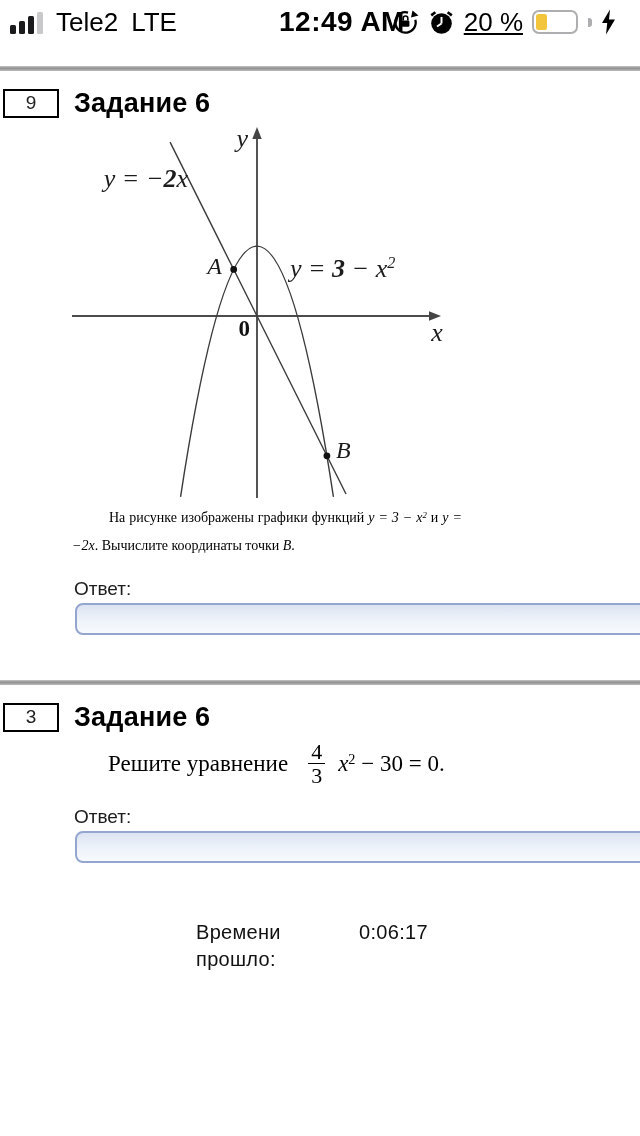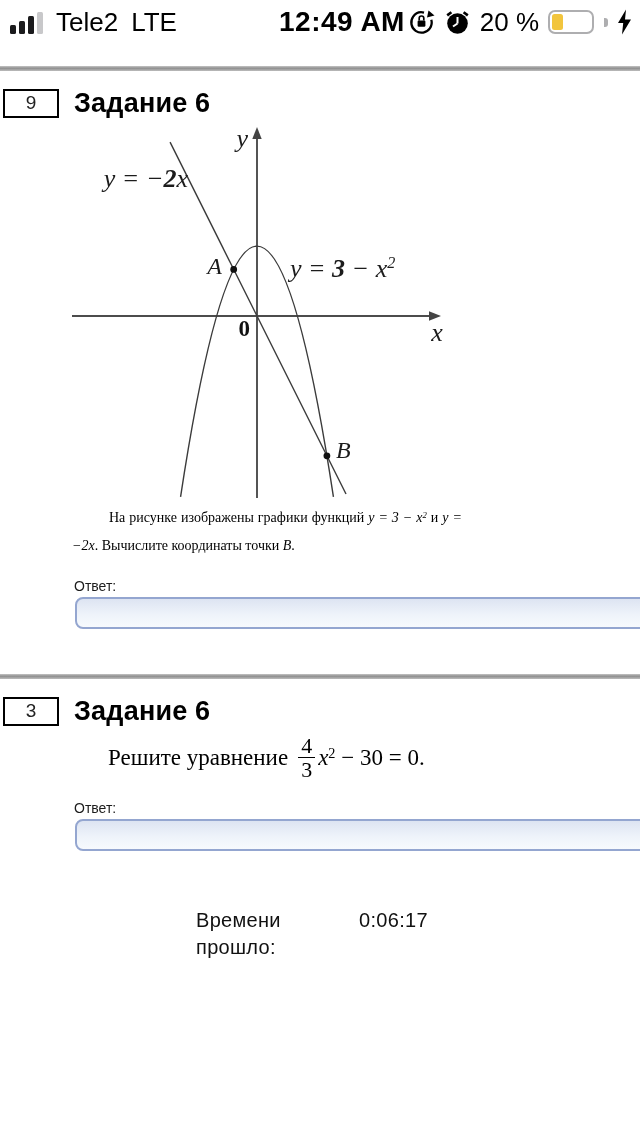--- a/index.html
+++ b/index.html
@@ -1,29 +1,29 @@
 <!DOCTYPE html>
 <html><head>
 <meta charset="utf-8">
 <style>
   * { margin:0; padding:0; box-sizing:border-box; }
   html,body { width:640px; height:1136px; background:#fff; overflow:hidden;
     font-family:"Liberation Sans", sans-serif; color:#000; }
 
   
   .status-bar { position:relative; height:44px; display:flex; align-items:center;
-    padding:0 8px 0 10px; font-size:26px; color:#000; }
+    padding:0 24px 0 10px; font-size:26px; color:#000; }
   .sb-left { display:flex; align-items:center; gap:13px; }
   .signal { display:flex; align-items:flex-end; gap:3px; height:22px; margin-top:2px; }
   .signal span { width:6px; border-radius:1.5px; background:#1b1b1d; display:block; }
   .signal span:nth-child(1){height:9px;} .signal span:nth-child(2){height:13px;}
   .signal span:nth-child(3){height:18px;} .signal span:nth-child(4){height:22px; background:#c8c8ca;}
   .sb-time { position:absolute; left:342px; transform:translateX(-50%);
     font-weight:bold; font-size:28px; letter-spacing:0.5px; }
-  .sb-right { margin-left:auto; display:flex; align-items:center; gap:9px; }
+  .sb-right { margin-left:auto; display:flex; align-items:center; gap:9px;text-decoration:underline; }
   .battery { position:relative; width:46px; height:24px; border:2px solid #aeaeb0;
     border-radius:7px; display:flex; align-items:center; padding:2px; }
   .battery-fill { width:11px; height:16px; border-radius:2.5px; }
   .battery-nub { width:4px; height:9px; background:#aeaeb0;
     border-radius:0 3px 3px 0; margin-left:1px; }
 
   
   .divider { height:5px; margin-top:22px;
     background:linear-gradient(#c4c4c4, #8f8f8f 45%, #bdbdbd); }
   .divider.second { margin-top:45px; }
@@ -32,38 +32,38 @@
     align-items:center; justify-content:center; font-size:19px; color:#222; background:#fff; }
   .task-title { margin-left:15px; font-weight:bold; font-size:27px; letter-spacing:0.2px; }
 
   .ptext { margin-left:72px; width:390px; font-family:"Liberation Serif", serif;
     font-size:14px; line-height:28px; color:#000; }
   .ptext p { text-align:justify; }
   .ptext .indent { text-indent:37px; }
   .it { font-style:italic; }
   .sup { font-size:0.62em; vertical-align:0.5em; }
 
-  .answer-label { margin:18px 8px 3px 74px; font-size:14px; color:#1c1c1c; }
+  .answer-label { margin:18px 8px 3px 74px; font-size:19px; color:#1c1c1c; }
   .answer-input { display:block; margin-left:75px; width:612px; height:32px;
     border:2px solid #94a6d0; border-radius:8px;
     background:linear-gradient(#dde4f2, #eef3fa 55%, #f7fafd);
     outline:none; font-size:18px; padding:0 10px; color:#000; }
 
   
   .figure { margin:7px 0 0 70px; }
   .figure svg { display:block; }
   .axis { stroke:#4c4c4c; stroke-width:1.9; }
   .curve { stroke:#3b3b3b; stroke-width:1.4; fill:none; }
   .flabel { font-family:"Liberation Serif", serif; font-style:italic; fill:#1c1c1c; }
   .olabel { font-family:"Liberation Serif", serif; font-style:normal; font-weight:bold; fill:#111; }
 
   
   .eqline { margin:8px 0 2px 72px; width:390px;
     font-family:"Liberation Serif", serif; font-size:23px;
-    display:flex; align-items:center; }
+    display:flex; align-items:center;gap:10px; }
   .eqline .lead { text-indent:36px; }
   .frac { display:inline-flex; flex-direction:column; align-items:center;
     line-height:1.05; margin:0 3px 0 10px; }
   .frac .den { border-top:1.7px solid #000; }
   .frac span { font-size:22px; padding:0 3px; }
 
   
   .timers { margin:56px 0 0 196px; font-size:20px; line-height:27px;
     letter-spacing:0.3px; color:#111; }
   .timers .row { display:grid; grid-template-columns:163px auto; }

